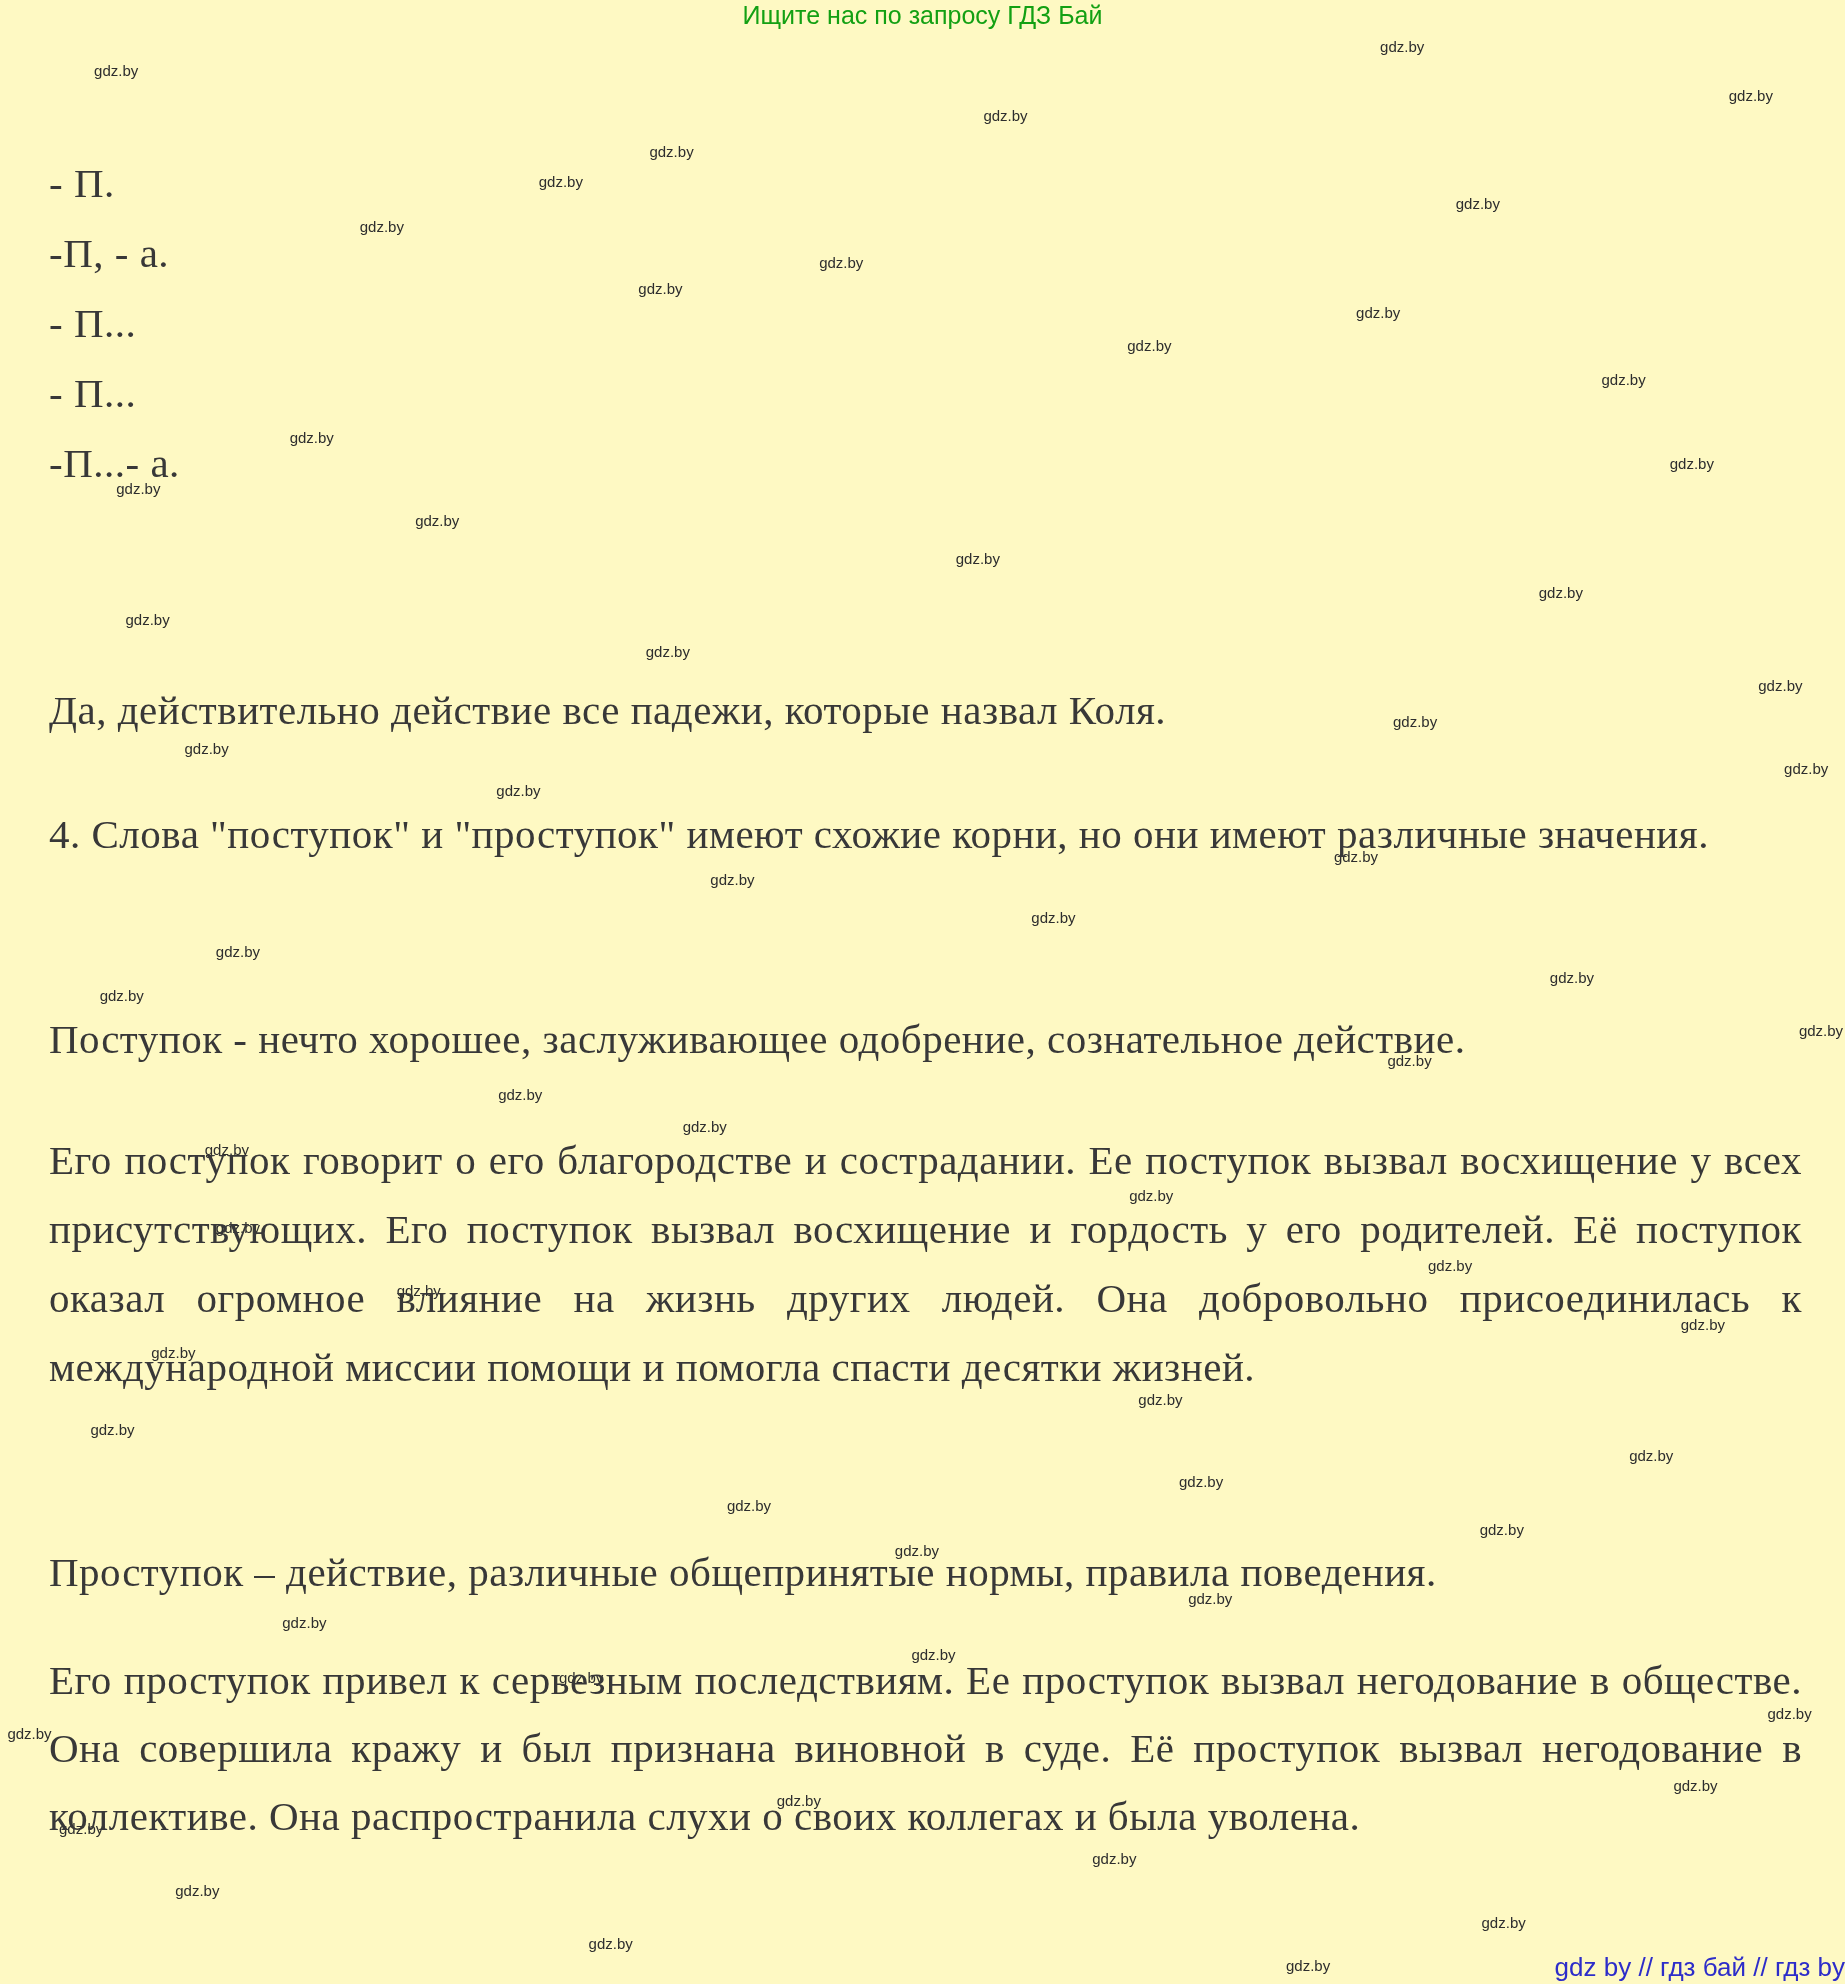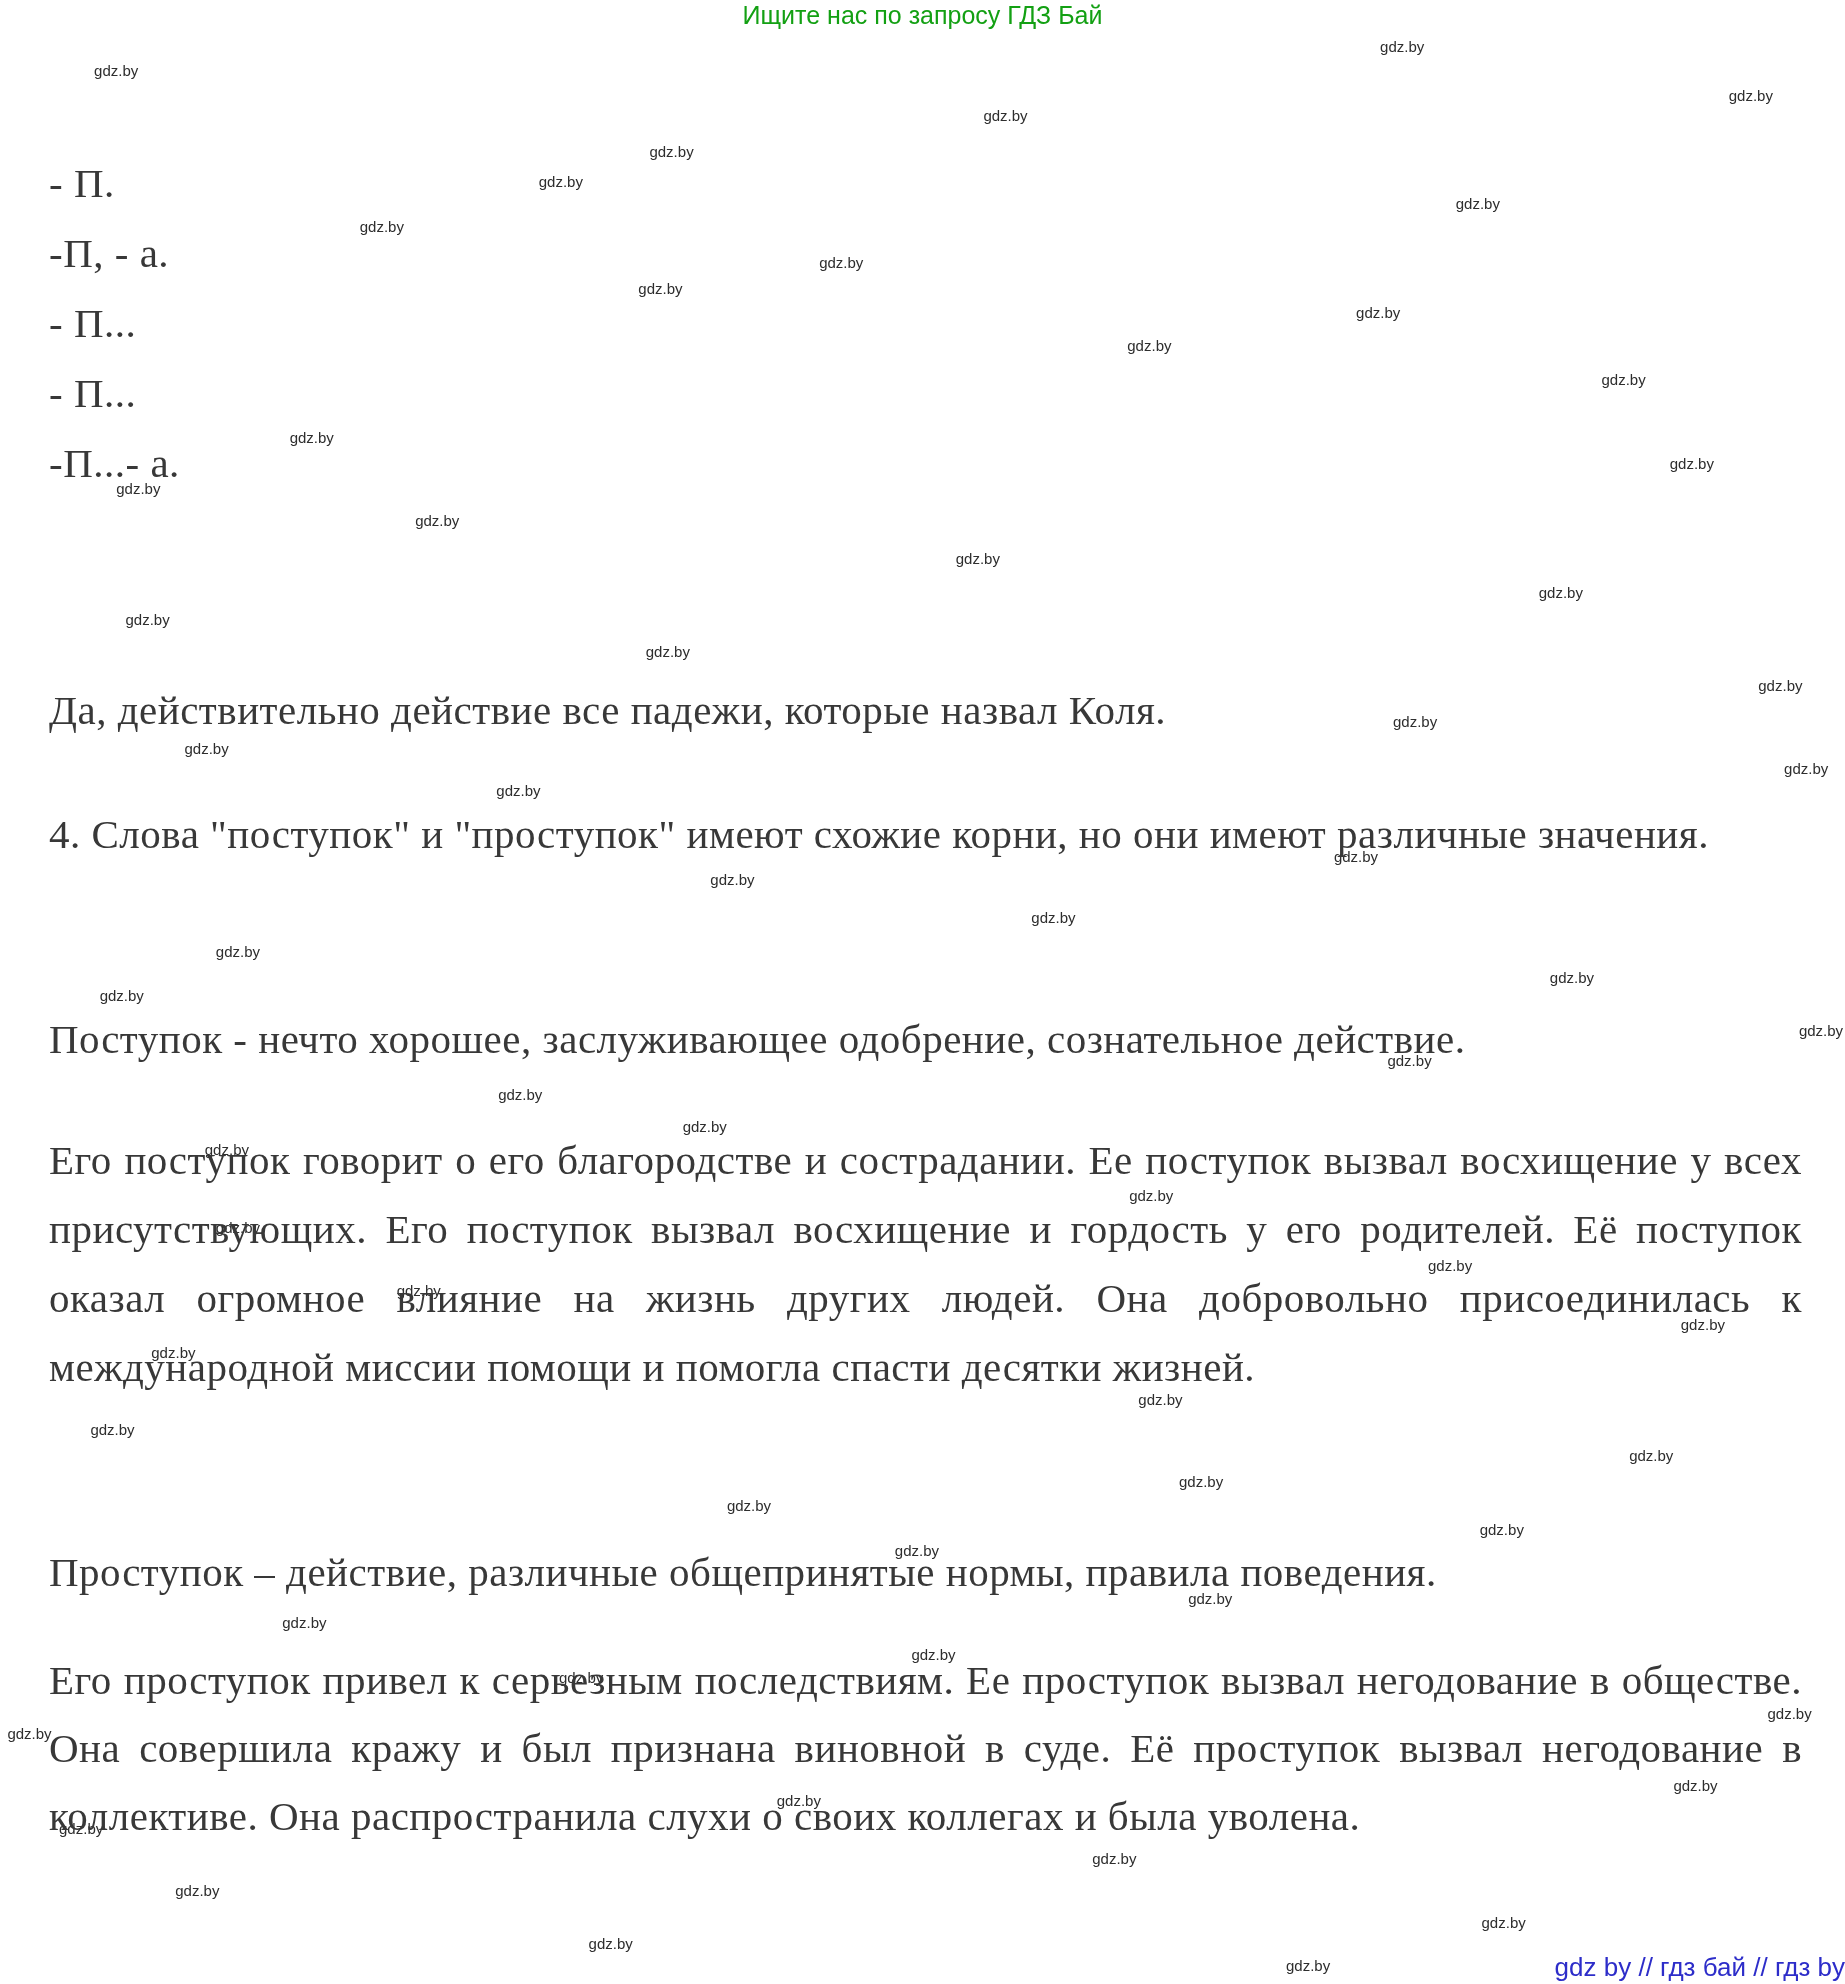--- a/index.html
+++ b/index.html
@@ -1,20 +1,20 @@
 <!DOCTYPE html>
 <html style="font-size:8px"><head>
 <meta charset="utf-8">
 <style>
   html, body { margin: 0; padding: 0; background: #d8d8d6; }
   .page {
     position: relative;
     width: 1845px;
     height: 1985px;
-    background: #ffffff;
+    background: #fef9c3;
     font-family: "Liberation Serif", serif;
     color: #383838;
     overflow: hidden;
   }
   .header-line {
     position: absolute;
     top: 1px;
     left: 0;
     width: 100%;
     text-align: center;

